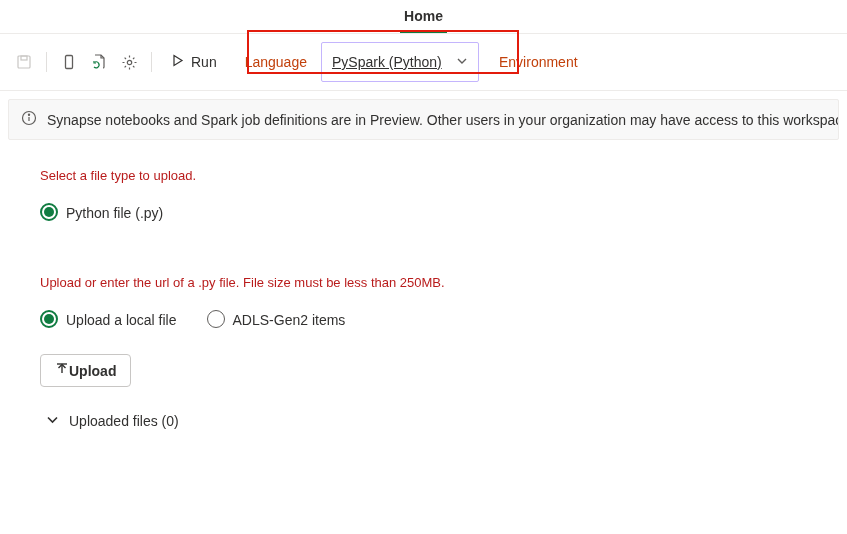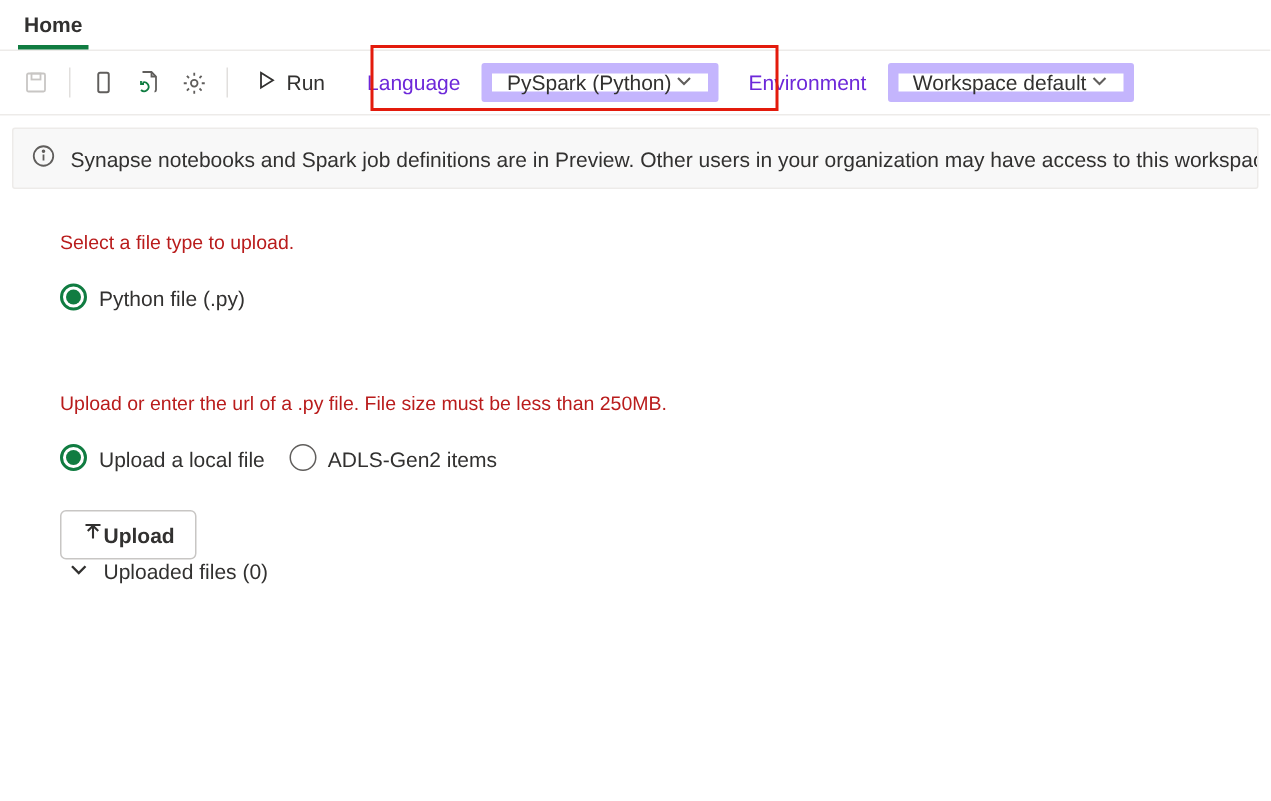--- a/index.html
+++ b/index.html
@@ -10,20 +10,21 @@
     color: #323130;
     background: #ffffff;
     width: 847px;
     height: 534px;
     overflow: hidden;
   }
   .tabs {
     display: flex;
     padding: 0 12px;
     border-bottom: 1px solid #edebe9;
+    justify-content: center;
   }
   .tab {
     padding: 8px 4px 6px 4px;
     font-weight: 600;
     font-size: 14px;
     cursor: pointer;
   }
   .tab.active {
     border-bottom: 3px solid #107c41;
   }
@@ -54,33 +55,34 @@
   .run-btn {
     display: flex;
     align-items: center;
     gap: 6px;
     padding: 4px 8px;
     cursor: pointer;
     border-radius: 2px;
   }
   .tb-label {
     margin-left: 14px;
-    color: #6d28d9;
+    color: #c2410c;
   }
   .dropdown {
     display: flex;
     align-items: center;
     justify-content: space-between;
-    border: 7px solid #c4b5fd;
+    border: 1px solid #c4b5fd;
     border-radius: 2px;
     padding: 4px 10px;
     margin-left: 8px;
     min-width: 150px;
     cursor: pointer;
-    height: 26px;
+    height: 40px;
+    text-decoration: underline;
   }
   .dropdown .chev { color: #605e5c; }
   .highlight-box {
     position: absolute;
     border: 2.5px solid #e31b0c;
     pointer-events: none;
   }
   .info-bar {
     display: flex;
     align-items: center;
@@ -145,26 +147,27 @@
     border-radius: 4px;
     padding: 7px 14px;
     font-weight: 600;
     cursor: pointer;
     margin-top: 18px;
   }
   .expander {
     display: flex;
     align-items: flex-start;
     gap: 10px;
+    margin-top: 26px;
     cursor: pointer;
     padding-left: 6px;
   }
   .radio-group {
     display: flex;
-    gap: 16px;
+    gap: 30px;
     align-items: center;
   }
   .section-gap { height: 46px; }
 </style>
 </head>
 <body>
 
 <div class="tabs">
   <div class="tab active">Home</div>
 </div>
@@ -211,28 +214,20 @@
   <div class="dropdown" style="min-width:158px;">
     <span>PySpark (Python)</span>
     <span class="chev">
       <svg width="12" height="12" viewBox="0 0 12 12" fill="none" stroke="currentColor" stroke-width="1.4">
           <path d="M2 4l4 4 4-4"></path>
         </svg>
     </span>
   </div>
 
   <span class="tb-label">Environment</span>
-  <div class="dropdown" style="min-width:164px;">
-    <span>Workspace default</span>
-    <span class="chev">
-      <svg width="12" height="12" viewBox="0 0 12 12" fill="none" stroke="currentColor" stroke-width="1.4">
-          <path d="M2 4l4 4 4-4"></path>
-        </svg>
-    </span>
-  </div>
 
   <div class="highlight-box" style="left:247px; top:-4px; width:272px; height:44px;"></div>
 </div>
 
 <div class="info-bar">
   <span>
     <svg width="16" height="16" viewBox="0 0 16 16" fill="none" stroke="#605e5c" stroke-width="1.2">
         <circle cx="8" cy="8" r="6.5"></circle>
         <line x1="8" y1="7" x2="8" y2="11"></line>
         <circle cx="8" cy="4.8" r="0.6" fill="#605e5c"></circle>

